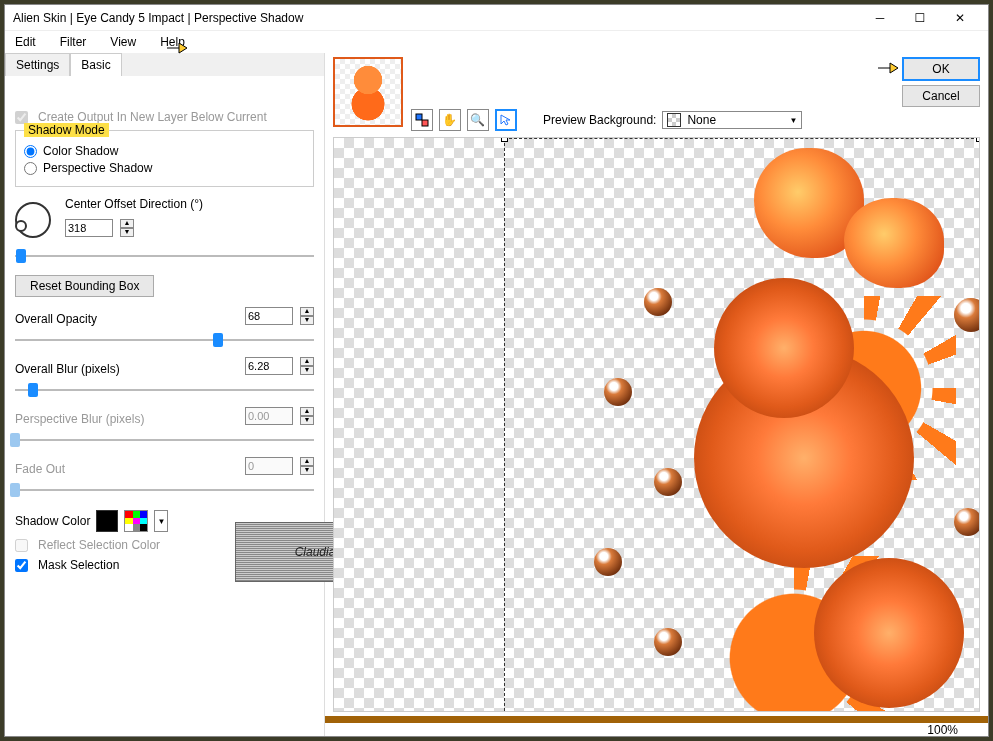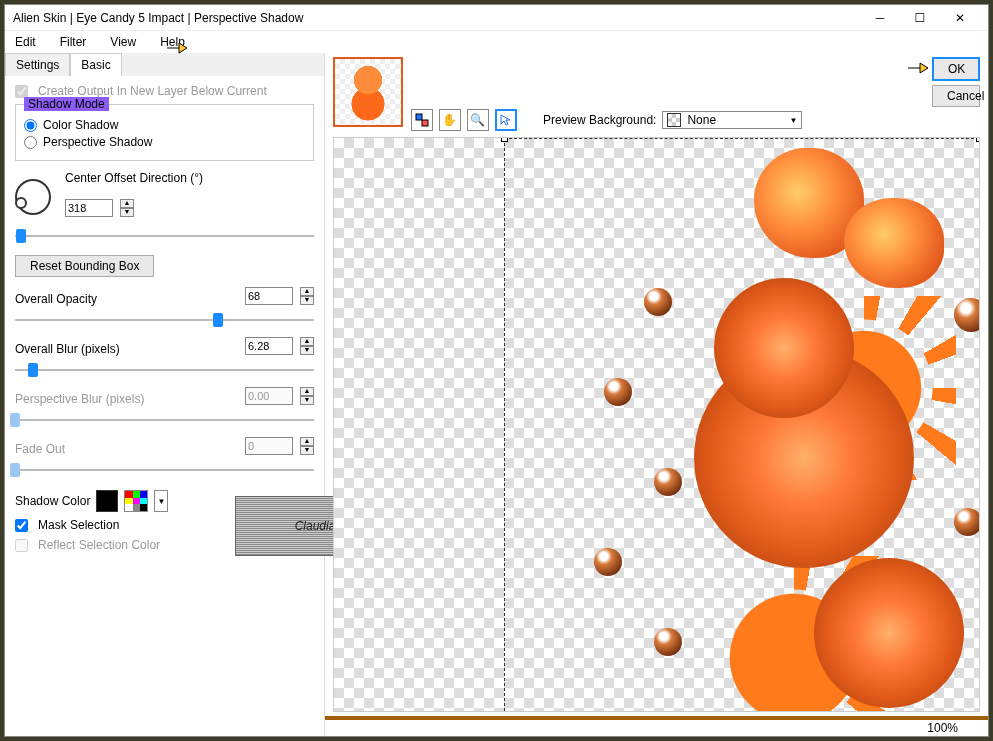--- a/index.html
+++ b/index.html
@@ -4,29 +4,29 @@
 <style>
 * { box-sizing: border-box; margin: 0; padding: 0; font-family: "Segoe UI", Tahoma, sans-serif; font-size: 12px; }
 body { background: #3c3c28; padding: 4px; width: 993px; height: 741px; }
 .window { background: #fff; width: 100%; height: 100%; border: 1px solid #888; display: flex; flex-direction: column; }
 .titlebar { height: 26px; display: flex; align-items: center; padding: 0 8px; background: #fff; border-bottom: 1px solid #eee; }
 .titlebar .title { flex: 1; font-size: 12px; color: #000; }
 .titlebar .winbtn { width: 40px; height: 24px; display: flex; align-items: center; justify-content: center; cursor: default; }
 .menubar { height: 22px; display: flex; align-items: center; padding: 0 4px; gap: 12px; }
 .menubar .mitem { padding: 2px 6px; cursor: default; }
 .content { flex: 1; display: flex; overflow: hidden; }
-.leftpanel { width: 320px; border-right: 1px solid #ddd; display: flex; flex-direction: column; }
+.leftpanel { width: 320px; border-right: 1px solid #ddd; display: flex; flex-direction: column; gap: 26px; }
 .tabs { display: flex; background: #f0f0f0; }
 .tab { padding: 4px 10px; border: 1px solid #ccc; border-bottom: none; background: #f0f0f0; cursor: default; }
 .tab.active { background: #fff; }
 .panelbody { padding: 8px 10px; font-size: 12px; position: relative; }
 .row { display: flex; align-items: center; margin-bottom: 6px; gap: 6px; }
 input[type=checkbox] { margin-right: 4px; }
 .fieldset { border: 1px solid #ccc; padding: 6px 8px 8px 8px; margin: 4px 0 10px 0; }
-.fieldset .legend { position: relative; top: -14px; background: #8b5cf6; padding: 0 4px; display: inline-block; }
+.fieldset .legend { position: relative; top: -14px; background: #fde047; padding: 0 4px; display: inline-block; }
 .fieldset .radios { margin-top: -10px; }
 .radio-row { display: flex; align-items: center; gap: 6px; margin: 3px 0; }
 .numbox { width: 48px; height: 18px; border: 1px solid #888; padding: 0 2px; font-size: 11px; }
 .spinner { display: flex; flex-direction: column; margin-left: 1px; }
 .spinner .sp { width: 14px; height: 9px; border: 1px solid #888; font-size: 7px; line-height: 6px; text-align: center; background: #f0f0f0; cursor: default; }
 .slider-row { margin: 6px 0 10px 0; }
 .slider-row .lbl { display: flex; justify-content: space-between; align-items: center; margin-bottom: 2px; }
 .slider { position: relative; height: 14px; }
 .slider .track { position: absolute; top: 6px; left: 0; right: 0; height: 2px; background: #bbb; }
 .slider .thumb { position: absolute; top: 0; width: 10px; height: 14px; background: #1a8cff; border-radius: 2px; transform: translateX(-5px); }
@@ -36,21 +36,21 @@
 .swatch { width: 22px; height: 22px; border: 1px solid #333; }
 .colorsbtn { width: 24px; height: 22px; border: 1px solid #888; display: grid; grid-template-columns: repeat(3,1fr); grid-template-rows: repeat(3,1fr); }
 .colorsbtn div:nth-child(1){background:#f00}.colorsbtn div:nth-child(2){background:#0f0}.colorsbtn div:nth-child(3){background:#00f}
 .colorsbtn div:nth-child(4){background:#ff0}.colorsbtn div:nth-child(5){background:#f0f}.colorsbtn div:nth-child(6){background:#0ff}
 .colorsbtn div:nth-child(7){background:#fff}.colorsbtn div:nth-child(8){background:#888}.colorsbtn div:nth-child(9){background:#000}
 .dropbtn { width: 14px; height: 22px; border: 1px solid #888; display:flex; align-items:center; justify-content:center; font-size:8px; }
 .disabled { color: #999; }
 .watermark { position: absolute; left: 230px; top: 420px; width: 160px; height: 60px; background: repeating-linear-gradient(0deg,#888,#888 1px,#ccc 1px,#ccc 2px); border:1px solid #666; display:flex;align-items:center;justify-content:center;font-style:italic;font-family:cursive;color:#222;font-size:16px;}
 .rightarea { flex: 1; display: flex; flex-direction: column; position: relative; }
 .okrow { position: absolute; right: 8px; top: 4px; display: flex; flex-direction: column; gap: 4px; }
-.okrow .btn { width: 48px; text-align: center; }
+.okrow .btn { width: 78px; text-align: center; }
 .okrow .btn.ok { border: 2px solid #1a8cff; }
 .toolbar { display: flex; align-items: center; gap: 6px; padding: 56px 8px 6px 8px; }
 .thumb-preview { position: absolute; left: 8px; top: 4px; width: 70px; height: 70px; border: 2px solid #e05a1a; background:
   repeating-conic-gradient(#eee 0 25%, #fff 0 50%) 0 0/10px 10px;
   display:flex;align-items:center;justify-content:center;}
 .thumb-preview .flower { width:40px;height:60px;background: radial-gradient(circle at 50% 30%, #ff8c3a 30%, transparent 31%), radial-gradient(circle at 50% 70%, #ff6a1a 35%, transparent 36%); }
 .toolbtn { width: 22px; height: 22px; border: 1px solid #888; display:flex;align-items:center;justify-content:center; background:#fff; cursor:default;}
 .toolbtn.active { border: 2px solid #1a8cff; }
 .pbg-label { margin-left: 20px; }
 .pbg-select { border: 1px solid #888; padding: 1px 4px; width: 140px; display: flex; align-items: center; gap: 6px; background:#fff;}
@@ -59,21 +59,21 @@
 .checker { position:absolute; inset:0; background: repeating-conic-gradient(#ddd 0 25%, #fff 0 50%) 0 0/20px 20px; }
 .canvasframe { position:absolute; left:170px; top:0; right:0; bottom:0; border-left:1px dashed #333; border-top:1px dashed #333;}
 .canvasframe .handle { position:absolute; width:7px; height:7px; background:#fff; border:1px solid #000; }
 .canvasframe .handle.tl{left:-4px;top:-4px}.canvasframe .handle.tr{right:-4px;top:-4px}
 .flowerart { position:absolute; left:250px; top:0; right:0; bottom:0; }
 .gear { position:absolute; width:160px; height:160px; background: radial-gradient(circle,#ff7a1a 50%,transparent 51%); border-radius:50%; }
 .gear::before{content:"";position:absolute;inset:-12px;background:conic-gradient(#ff7a1a 0 10deg,transparent 10deg 30deg,#ff7a1a 30deg 40deg,transparent 40deg 60deg,#ff7a1a 60deg 70deg,transparent 70deg 90deg,#ff7a1a 90deg 100deg,transparent 100deg 120deg,#ff7a1a 120deg 130deg,transparent 130deg 150deg,#ff7a1a 150deg 160deg,transparent 160deg 180deg,#ff7a1a 180deg 190deg,transparent 190deg 360deg);-webkit-mask:radial-gradient(circle,transparent 68px,#000 69px);}
 .bloom { position:absolute; border-radius:50%; background: radial-gradient(circle at 50% 50%, #ffb06a 0%, #ff7a3a 30%, #e05a1a 60%, #c04810 80%); box-shadow: 0 0 0 6px rgba(255,140,60,.0);}
 .rose { position:absolute; background: radial-gradient(circle at 40% 40%, #ffcc6a, #ff8c3a 40%, #e0541a 80%); border-radius: 50% 50% 45% 55%; }
 .bead { position:absolute; width:28px; height:28px; border-radius:50%; background: radial-gradient(circle at 35% 30%, #fff 0 15%, #d97a3a 30%, #6a2a0a 80%);}
-.statusbar { height: 20px; border-top: 4px solid #a16207; display:flex; justify-content:flex-end; align-items:center; padding:0 30px; font-size:11px;}
+.statusbar { height: 20px; border-top: 7px solid #a16207; display:flex; justify-content:flex-end; align-items:center; padding:0 30px; font-size:11px;}
 .pointer-hand { position:absolute; width:24px; height:18px; }
 .pointer-hand svg { width:100%; height:100%; }
 </style>
 </head>
 <body>
 
 <div class="window">
 
   <div class="titlebar">
     <span class="title">Alien Skin | Eye Candy 5 Impact | Perspective Shadow</span>
@@ -120,21 +120,21 @@
               <input type="radio" name="sm" style="">
               <span>Perspective Shadow</span>
             </div>
           </div>
         </div>
 
         <div class="row" style="align-items:center">
           <div class="dial"></div>
           <div>
             <div>Center Offset Direction (°)</div>
-            <div class="row" style="margin-top:14px">
+            <div class="row" style="margin-top:8px">
               <input class="numbox" value="318" style="">
               <div class="spinner">
                   <div class="sp">▲</div>
                   <div class="sp">▼</div>
                 </div>
             </div>
           </div>
         </div>
 
         <div class="slider-row">
@@ -226,28 +226,28 @@
               <div></div>
               <div></div>
               <div></div>
               <div></div>
               <div></div>
               <div></div>
             </div>
           <div class="dropbtn">▼</div>
         </div>
 
+        <div class="row disabled">
+          <input type="checkbox" disabled="" style="">
+          <span>Reflect Selection Color</span>
+        </div>
+
         <div class="row">
           <input type="checkbox" checked="" style="">
           <span>Mask Selection</span>
-        </div>
-
-        <div class="row disabled">
-          <input type="checkbox" disabled="" style="">
-          <span>Reflect Selection Color</span>
         </div>
 
         <div class="watermark">
             <span>Claudia</span>
           </div>
       </div>
     </div>
 
     <div class="rightarea">
 

